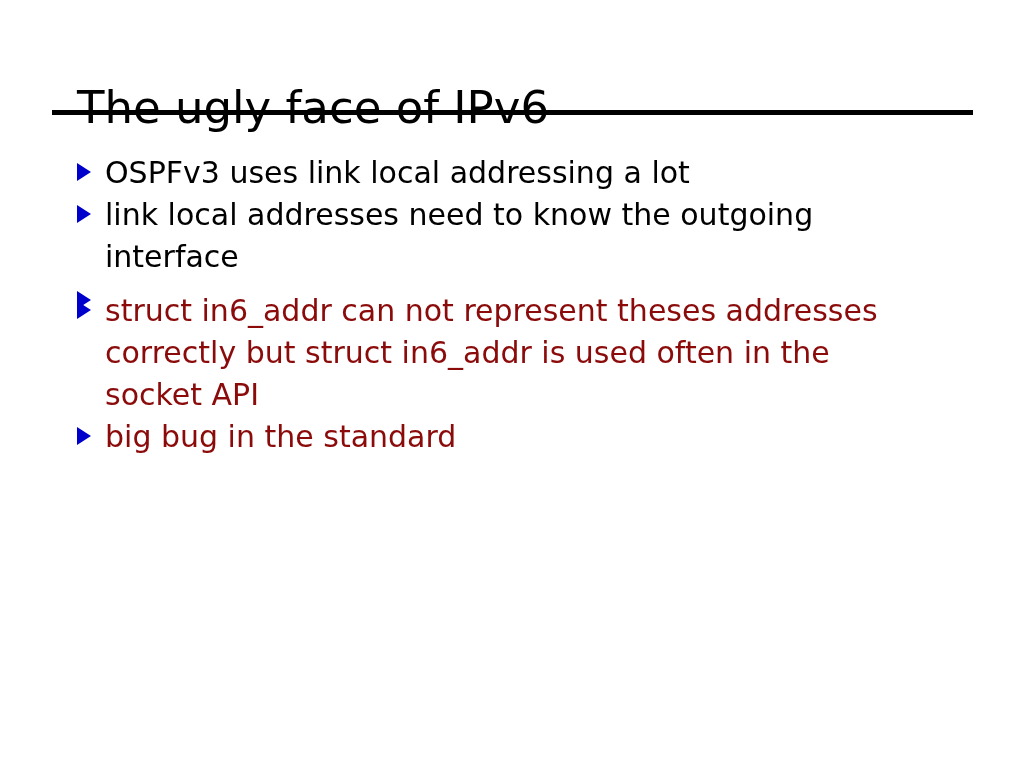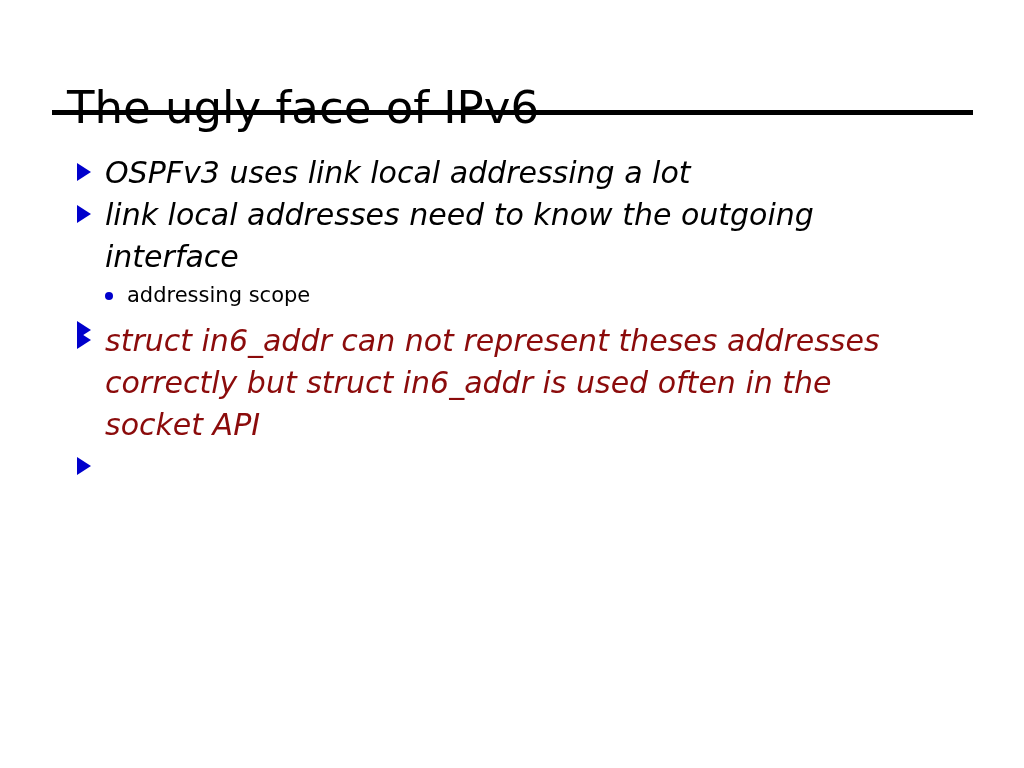--- a/index.html
+++ b/index.html
@@ -16,21 +16,21 @@
   .slide {
     position: relative;
     width: 1024px;
     height: 768px;
     background: #ffffff;
   }
 
   
   .slide-title {
     position: absolute;
-    left: 67px;
+    left: 77px;
     top: 52px;
     font-size: 45px;
     line-height: 52px;
     color: #000000;
     font-weight: normal;
     letter-spacing: 0px;
     white-space: nowrap;
     text-align: center;
   }
   .title-rule {
@@ -69,21 +69,20 @@
     border-bottom: 9px solid transparent;
     border-left: 14px solid #0000cc;
   }
 
   .bullet-text {
     display: block;
     font-size: 30px;
     line-height: 42px;
     color: #000000;
     max-width: 790px;
-    font-style: italic;
   }
   .bullet-text.red {
     color: #8b0b0b;
   }
 
   
   .sub-list {
     margin: 0;
     padding: 0;
     list-style: none;
@@ -123,34 +122,31 @@
 
     <div class="bullet">
       <span class="bullet-marker"></span>
       <span class="bullet-text">OSPFv3 uses link local addressing a lot</span>
     </div>
 
     <div class="bullet">
       <span class="bullet-marker"></span>
       <span class="bullet-text">link local addresses need to know the outgoing interface</span>
       <ul class="sub-list">
-        <li class="sub-item">
-          <span class="sub-marker"></span>
-          <span class="sub-text">addressing scope</span>
-        </li>
       </ul>
     </div>
 
     <div class="bullet">
       <span class="bullet-marker"></span>
     </div>
 
     <div class="bullet">
       <span class="bullet-marker"></span>
       <span class="bullet-text red">struct in6_addr can not represent theses addresses correctly but struct in6_addr is used often in the socket API</span>
     </div>
 
     <div class="bullet">
       <span class="bullet-marker"></span>
+      <span class="bullet-text red">big bug in the standard</span>
     </div>
 
   </div>
 </div>
 
 </body></html>

